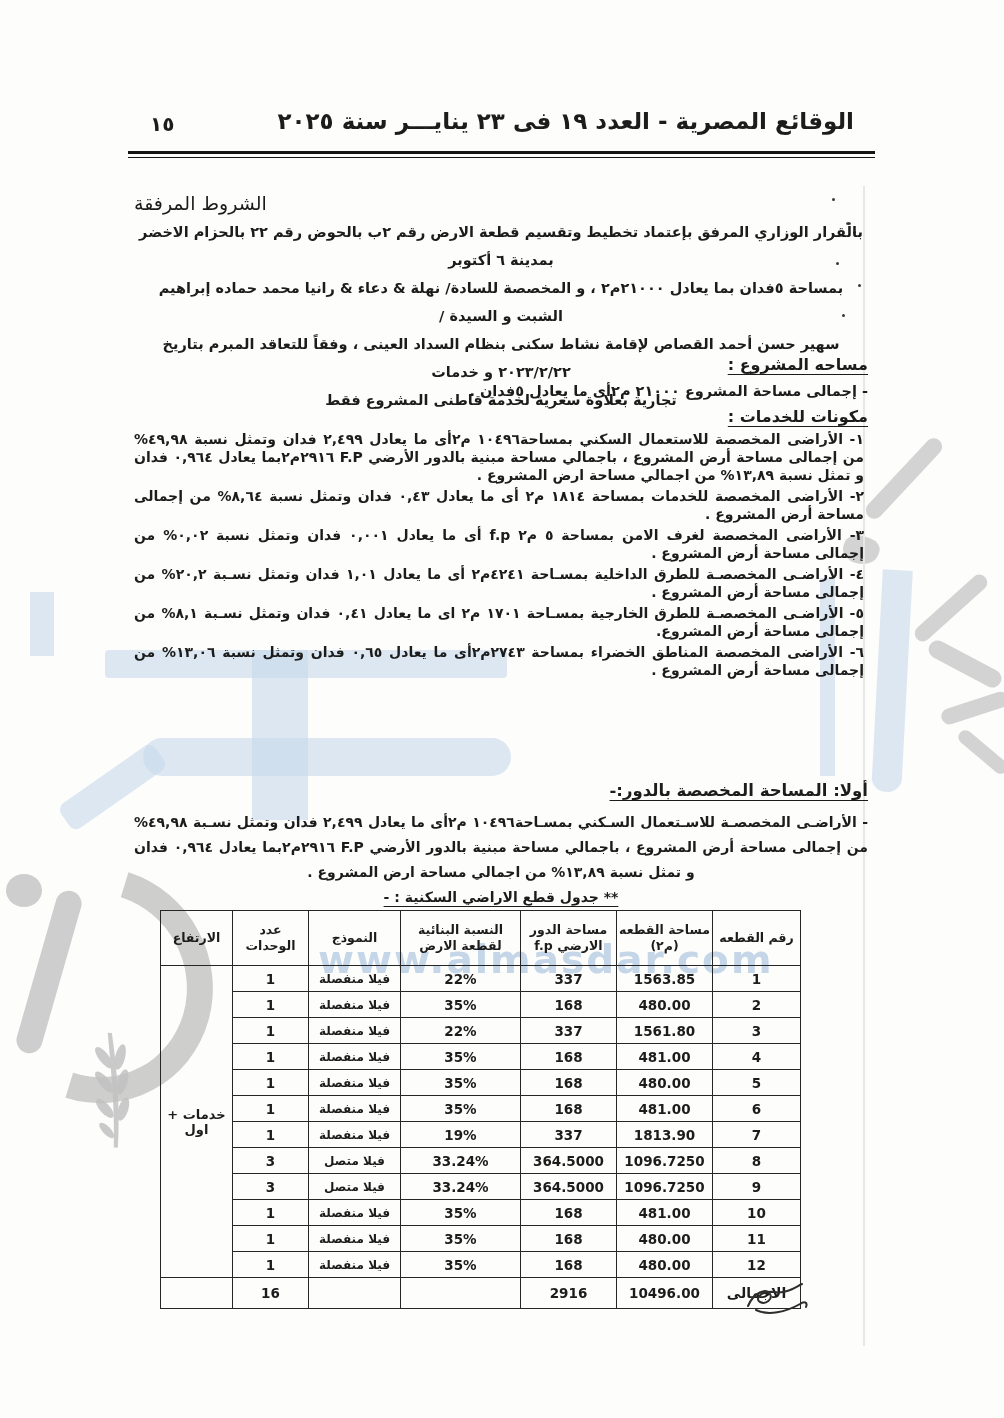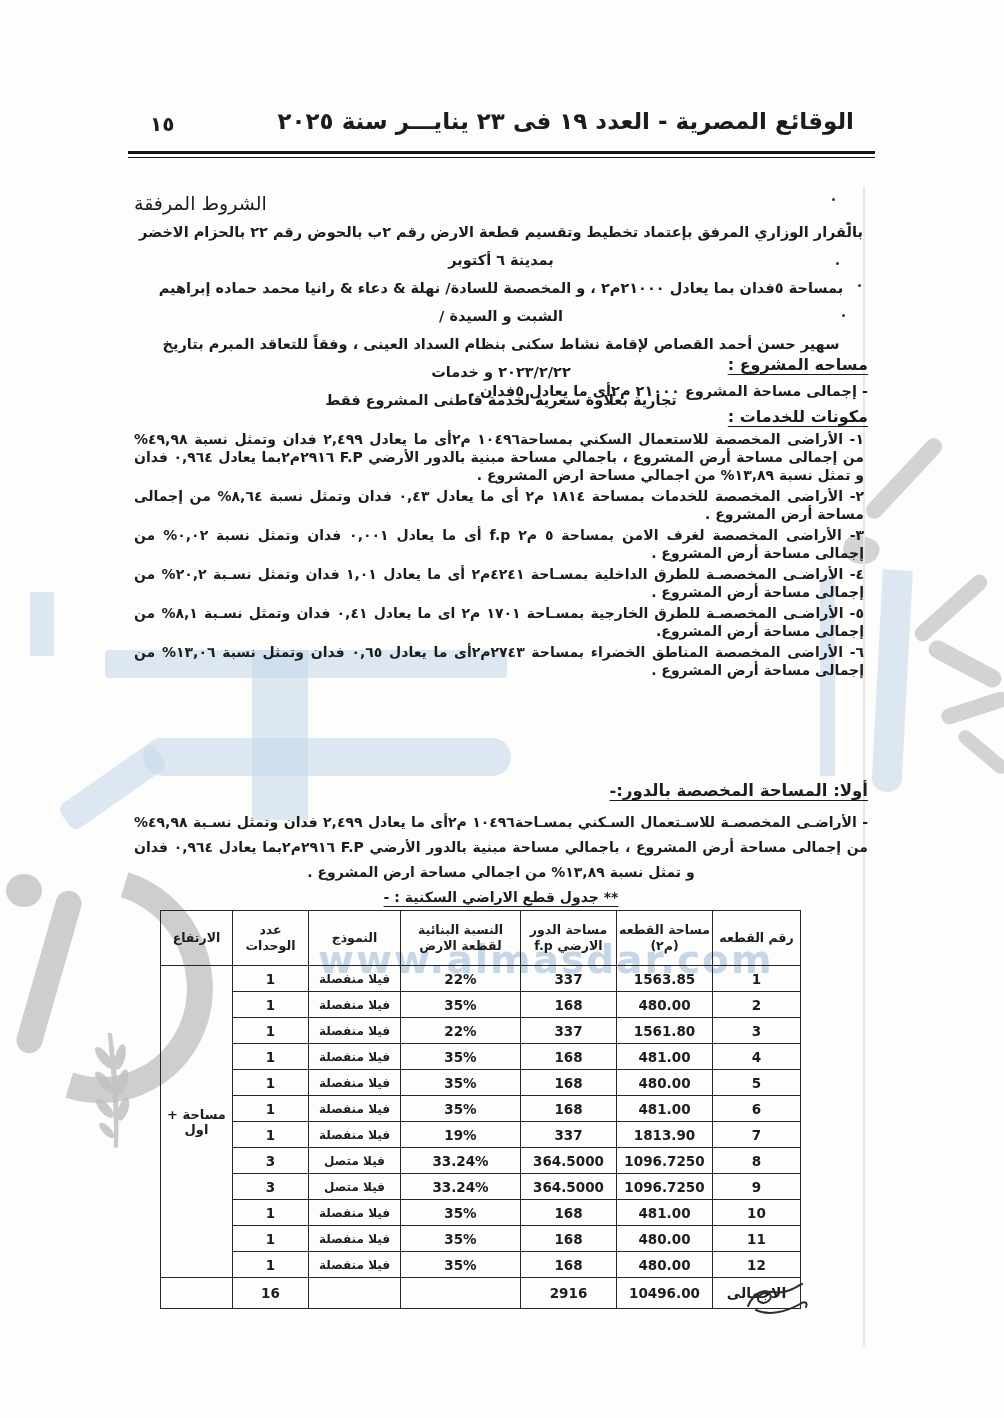--- a/index.html
+++ b/index.html
@@ -181,21 +181,21 @@
       </tr>
     </thead>
     <tbody>
         <tr>
           <td>1</td>
           <td>1563.85</td>
           <td>337</td>
           <td>22%</td>
           <td class="cell-ar">فيلا منفصلة</td>
           <td>1</td>
-          <td rowspan="12" class="cell-ar height-cell">مساحة + اول</td>
+          <td rowspan="12" class="cell-ar height-cell">خدمات + اول</td>
         </tr>
         <tr>
           <td>2</td>
           <td>480.00</td>
           <td>168</td>
           <td>35%</td>
           <td class="cell-ar">فيلا منفصلة</td>
           <td>1</td>
         </tr>
         <tr>

